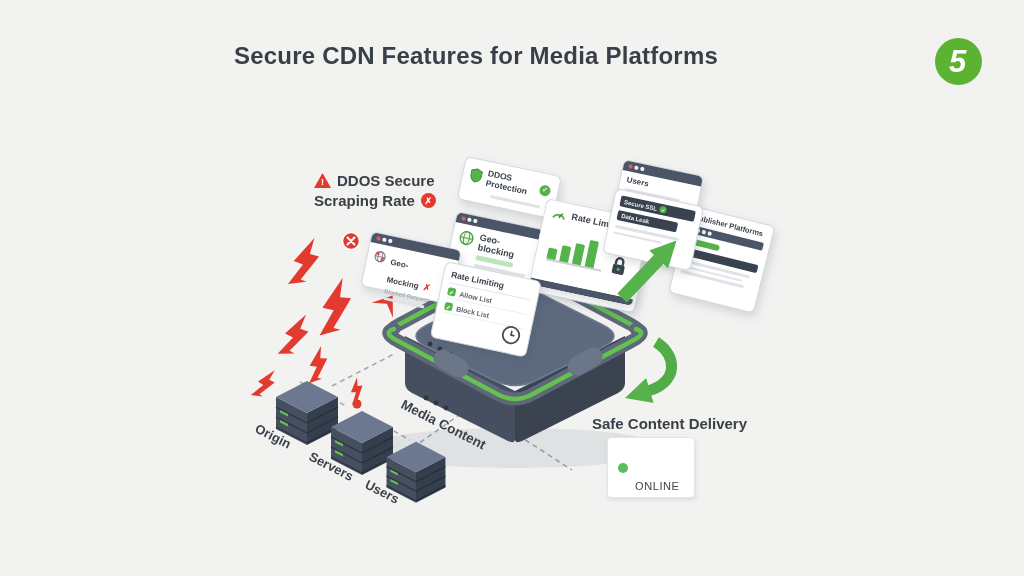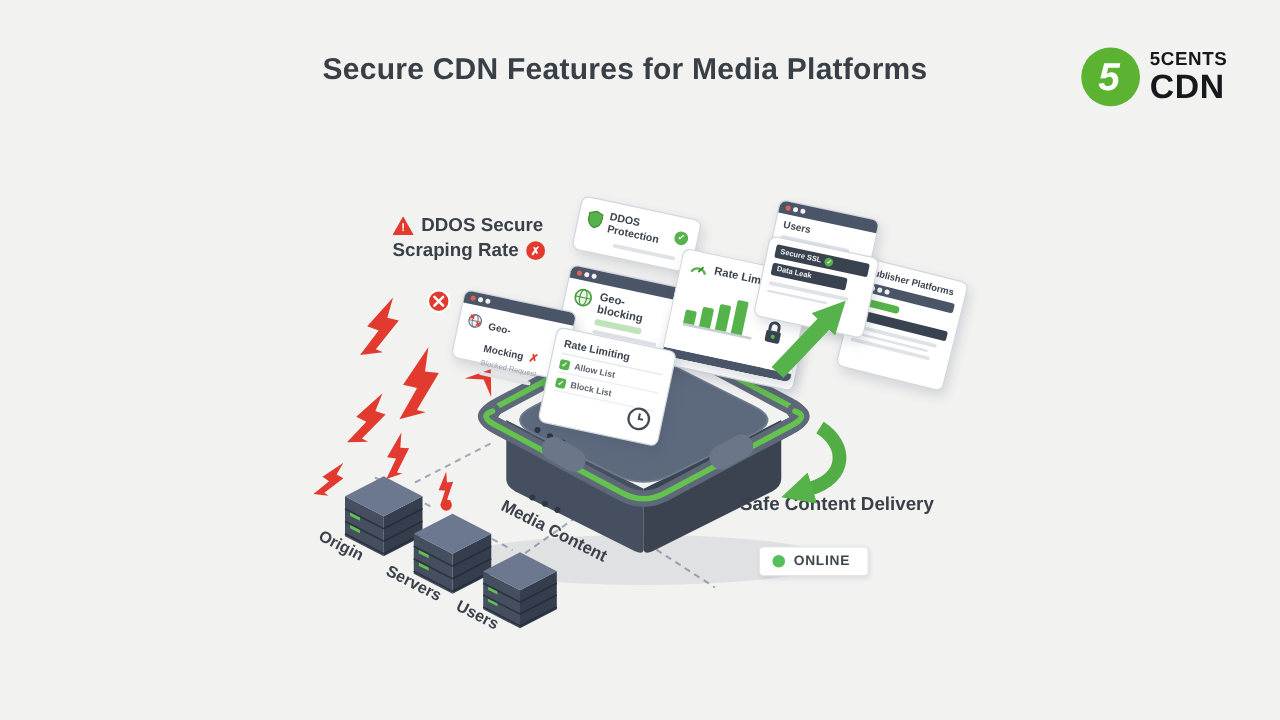--- a/index.html
+++ b/index.html
@@ -1,20 +1,20 @@
 <!DOCTYPE html>
 <html><head>
 <meta charset="utf-8">
 <style>
   html,body{margin:0;padding:0;}
   body{font-family:"Liberation Sans",sans-serif;background:#e8e8e8;}
   #stage{position:relative;width:1024px;height:576px;background:#f2f2f1;overflow:hidden;}
 
   
-  .page-title{position:absolute;left:500px;top:42px;transform:translateX(-50%);
+  .page-title{position:absolute;left:476px;top:42px;transform:translateX(-50%);
     font-size:24px;font-weight:700;color:#393f47;letter-spacing:.2px;white-space:nowrap;}
   .logo{position:absolute;right:42px;top:38px;display:flex;align-items:center;gap:8px;}
   .logo-badge{width:47px;height:47px;border-radius:50%;background:#5cb231;display:flex;
     align-items:center;justify-content:center;color:#fff;font-size:31px;font-weight:800;
     font-style:italic;padding-right:2px;box-sizing:border-box;}
   .logo-text{display:flex;flex-direction:column;line-height:1;color:#16181b;}
   .logo-top{font-size:15px;font-weight:800;letter-spacing:.5px;}
   .logo-bottom{font-size:27px;font-weight:800;letter-spacing:.5px;margin-top:1px;}
 
   
@@ -94,27 +94,27 @@
   #card-pub .bhead{border-radius:2px;margin-top:4px;height:8px;}
   .pill{width:32px;height:6px;border-radius:3px;background:#56b24a;margin:5px 0 4px;}
   #card-pub .darkbar{height:8px;margin-bottom:4px;}
 
   
   .iso-label{position:absolute;font-size:13px;font-weight:700;color:#3b414a;
     transform:rotate(27deg);transform-origin:left center;z-index:4;white-space:nowrap;}
   #lbl-media{font-size:13.5px;}
 
   
-  .delivery-label{position:absolute;left:592px;top:395px;font-size:15px;font-weight:700;
+  .delivery-label{position:absolute;left:592px;top:415px;font-size:15px;font-weight:700;
     color:#3a4048;z-index:6;white-space:nowrap;}
   .online-pill{position:absolute;left:607px;top:437px;background:#fff;border:1px solid #e3e6e9;
     border-radius:4px;box-shadow:1px 2px 4px rgba(60,70,90,.12);display:flex;align-items:center;
     gap:7px;padding:5px 14px 5px 10px;z-index:6;}
   .online-dot{width:10px;height:10px;border-radius:50%;background:#55c05b;}
-  .online-text{font-size:11px;font-weight:700;color:#3f454d;letter-spacing:.6px;}
+  .online-text{font-size:11px;font-weight:400;color:#3f454d;letter-spacing:.6px;margin-top:37px;}
 </style>
 </head>
 <body>
 
 <div id="stage">
 
   <svg class="scene" width="1024" height="576" viewBox="0 0 1024 576">
     <defs>
       <path id="boltP" d="M0,40 L13,23 L5,20 L23,0 L19,14 L27,16 L11,36 L16,38 Z"></path>
       <g id="stack">
@@ -176,24 +176,20 @@
       <use href="#boltP" transform="translate(344,382) scale(0.6) rotate(-20)"></use>
       <path d="M0,18 L13,0 L26,18 L13,10 Z" transform="translate(382,288) rotate(35)"></path>
       <path d="M0,18 L13,0 L26,18 L13,10 Z" transform="translate(398,266) rotate(35) scale(0.85)"></path>
       <circle cx="357" cy="404" r="4.5"></circle>
     </g>
   </svg>
 
   <div class="page-title">Secure CDN Features for Media Platforms</div>
   <div class="logo">
     <div class="logo-badge">5</div>
-    <div class="logo-text">
-      <span class="logo-top">5CENTS</span>
-      <span class="logo-bottom">CDN</span>
-    </div>
   </div>
 
   <div class="threats">
     <div class="threat-row">
       <span class="warn-tri">!</span>
       <span>DDOS Secure</span>
     </div>
     <div class="threat-row">
       <span>Scraping Rate</span>
       <span class="xbadge">✗</span>

